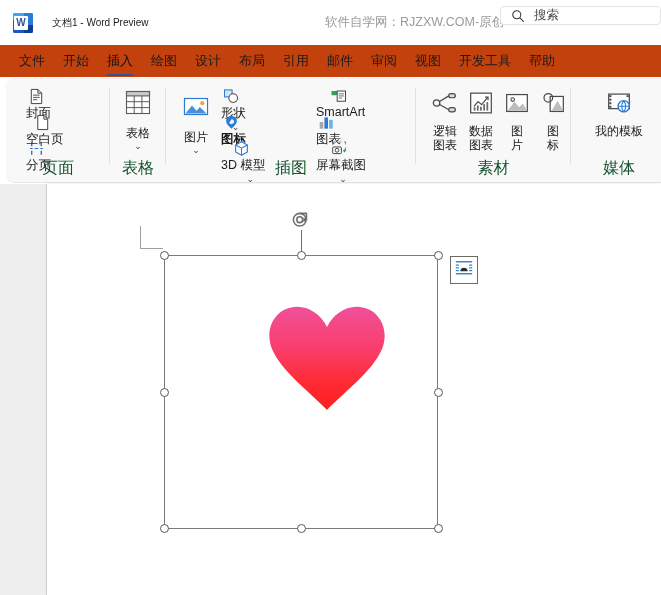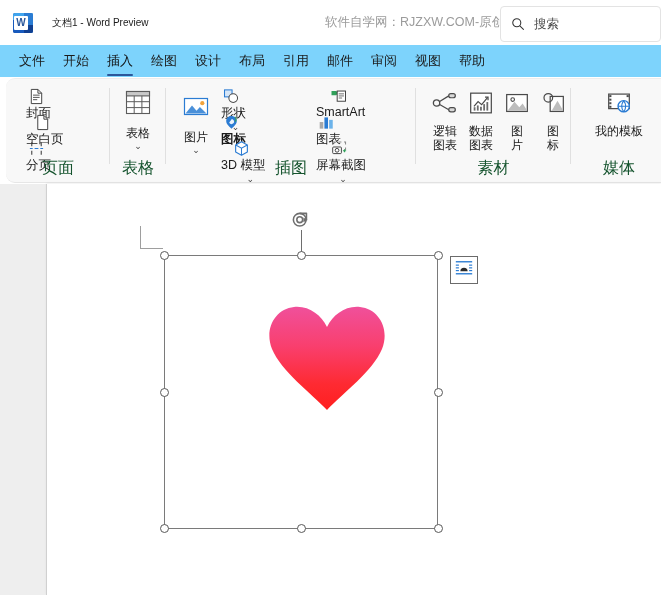--- a/index.html
+++ b/index.html
@@ -30,31 +30,31 @@
     text-align:center;font-weight:bold;border-radius:1px;
   }
   .doc-title{
     margin-left:19px;font-size:10px;color:#1b1b1b;white-space:nowrap;
   }
   .watermark{
     position:absolute;left:325px;top:14px;
     font-size:12.5px;color:#9b9b9b;white-space:nowrap;
   }
   .searchbox{
-    position:absolute;left:500px;top:6px;width:161px;height:36px;
+    position:absolute;left:500px;top:6px;width:161px;height:19px;
     background:#ffffff;border:1px solid #e3e3e3;border-radius:4px;
     display:flex;align-items:center;box-sizing:border-box;
   }
   .search-icon{margin-left:10px;width:14px;height:14px;flex:none;}
   .search-ph{margin-left:9px;font-size:12.5px;color:#4a4a4a;}
 
   
   .tabstrip{
     position:absolute;left:0;top:45px;width:661px;height:32px;
-    background:#7dd3fc;display:flex;align-items:center;
+    background:#c2410c;display:flex;align-items:center;
   }
   .tab{
     position:relative;height:32px;line-height:32px;
     padding:0 9px;font-size:13px;color:#1b1b1b;white-space:nowrap;cursor:default;
   }
   .tab:first-child{margin-left:10px;}
   .tab.active{font-weight:normal;color:#0f0f0f;}
   .tab.active:after{
     content:"";position:absolute;left:9px;right:9px;bottom:1px;height:2.5px;
     background:#2b579a;border-radius:2px;
@@ -156,20 +156,21 @@
   <div class="tab">文件</div>
   <div class="tab">开始</div>
   <div class="tab active">插入</div>
   <div class="tab">绘图</div>
   <div class="tab">设计</div>
   <div class="tab">布局</div>
   <div class="tab">引用</div>
   <div class="tab">邮件</div>
   <div class="tab">审阅</div>
   <div class="tab">视图</div>
+  <div class="tab">开发工具</div>
   <div class="tab">帮助</div>
 </div>
 
 <div class="ribbon">
 
   <div class="grp" style="left:0;width:104px;">
     <div class="sep"></div>
 
     <div class="sbtn" style="left:20px;top:9px;">
       <span class="ico">

